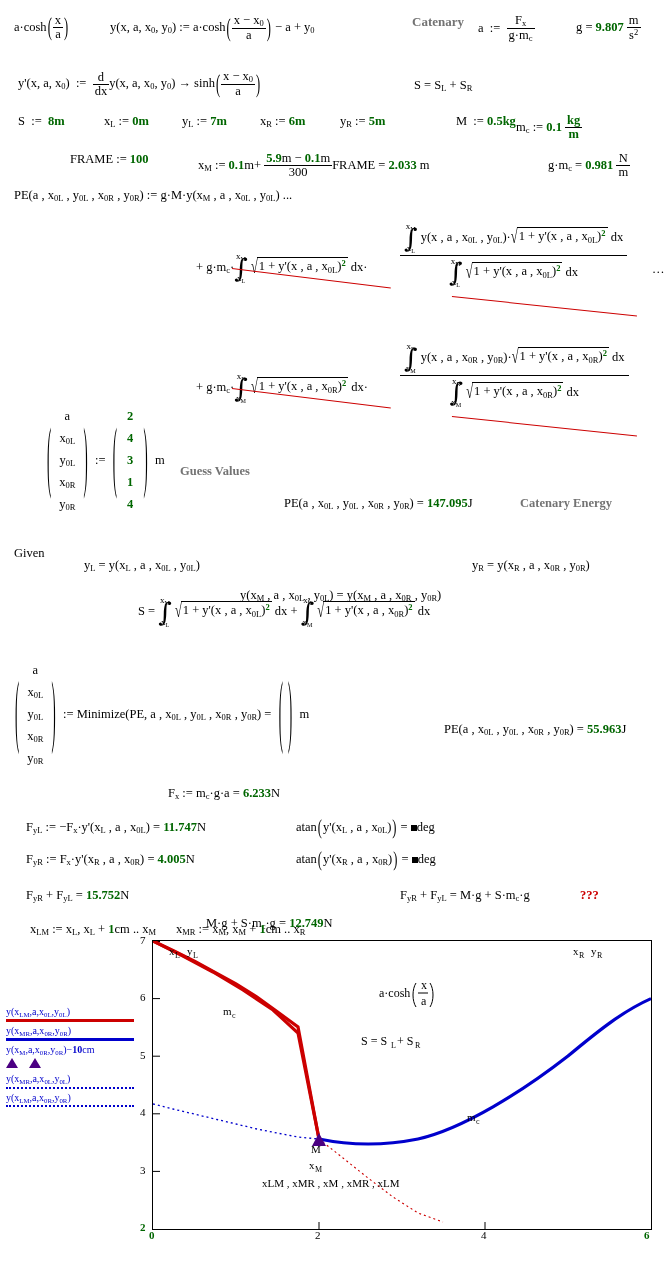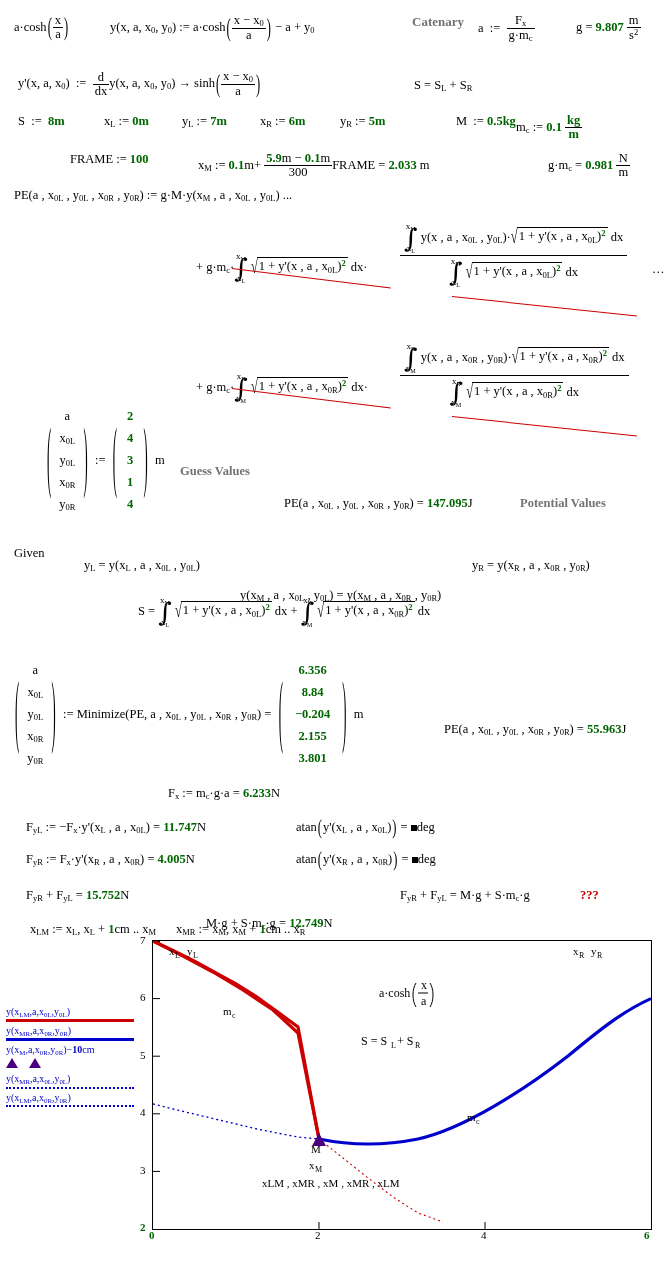--- a/index.html
+++ b/index.html
@@ -148,21 +148,21 @@
   </span>
   <span class="bigparen" style="transform:scaleY(6.2);display:inline-block;">)</span>
   <span style="display:inline-block;vertical-align:middle;">&nbsp;m</span>
 </div>
 
 <div class="abs blue" style="left:180px;top:464px;font-weight:bold;text-align:center;">Guess Values</div>
 
 <div class="abs" style="left:284px;top:496px;">
   PE(a , x<sub>0L</sub> , y<sub>0L</sub> , x<sub>0R</sub> , y<sub>0R</sub>) = <span class="green">147.095</span><span>J</span>
 </div>
-<div class="abs blue" style="left:520px;top:496px;font-weight:bold;">Potential Values</div>
+<div class="abs blue" style="left:520px;top:496px;font-weight:bold;">Catenary Energy</div>
 
 <div class="abs" style="left:14px;top:546px;">Given</div>
 
 <div class="abs" style="left:84px;top:558px;">y<sub>L</sub> = y(x<sub>L</sub> , a , x<sub>0L</sub> , y<sub>0L</sub>)</div>
 <div class="abs" style="left:240px;top:558px;margin-top:30px;">y(x<sub>M</sub> , a , x<sub>0L</sub> , y<sub>0L</sub>) = y(x<sub>M</sub> , a , x<sub>0R</sub> , y<sub>0R</sub>)</div>
 <div class="abs" style="left:472px;top:558px;">y<sub>R</sub> = y(x<sub>R</sub> , a , x<sub>0R</sub> , y<sub>0R</sub>)</div>
 
 <div class="abs" style="left:138px;top:596px;">
   S =&nbsp;<span class="intbl"><span style="display:block">x<sub>M</sub></span><span class="intsym">∫</span><span style="display:block">x<sub>L</sub></span></span>
   <span class="radsym">√</span><span class="sqrt">1 + y'(x , a , x<sub>0L</sub>)<sup class="green">2</sup></span> dx +
@@ -175,27 +175,20 @@
   <span class="vec" style="margin:0 4px;">
     <span style="display:block">a</span>
     <span style="display:block">x<sub>0L</sub></span>
     <span style="display:block">y<sub>0L</sub></span>
     <span style="display:block">x<sub>0R</sub></span>
     <span style="display:block">y<sub>0R</sub></span>
   </span>
   <span class="bigparen" style="transform:scaleY(6.4);display:inline-block;">)</span>
   <span style="display:inline-block;vertical-align:middle;">&nbsp;:= Minimize(PE, a , x<sub>0L</sub> , y<sub>0L</sub> , x<sub>0R</sub> , y<sub>0R</sub>) =&nbsp;</span>
   <span class="bigparen" style="transform:scaleY(6.4);display:inline-block;">(</span>
-  <span class="vec green" style="margin:0 8px;">
-    <span style="display:block">6.356</span>
-    <span style="display:block">8.84</span>
-    <span style="display:block">−0.204</span>
-    <span style="display:block">2.155</span>
-    <span style="display:block">3.801</span>
-  </span>
   <span class="bigparen" style="transform:scaleY(6.4);display:inline-block;">)</span>
   <span style="display:inline-block;vertical-align:middle;">&nbsp;m</span>
 </div>
 
 <div class="abs" style="left:444px;top:722px;">
   PE(a , x<sub>0L</sub> , y<sub>0L</sub> , x<sub>0R</sub> , y<sub>0R</sub>) = <span class="green">55.963</span><span>J</span>
 </div>
 
 <div class="abs" style="left:168px;top:786px;">
   F<sub>x</sub> := m<sub>c</sub>·g·a = <span class="green">6.233</span><span>N</span>

